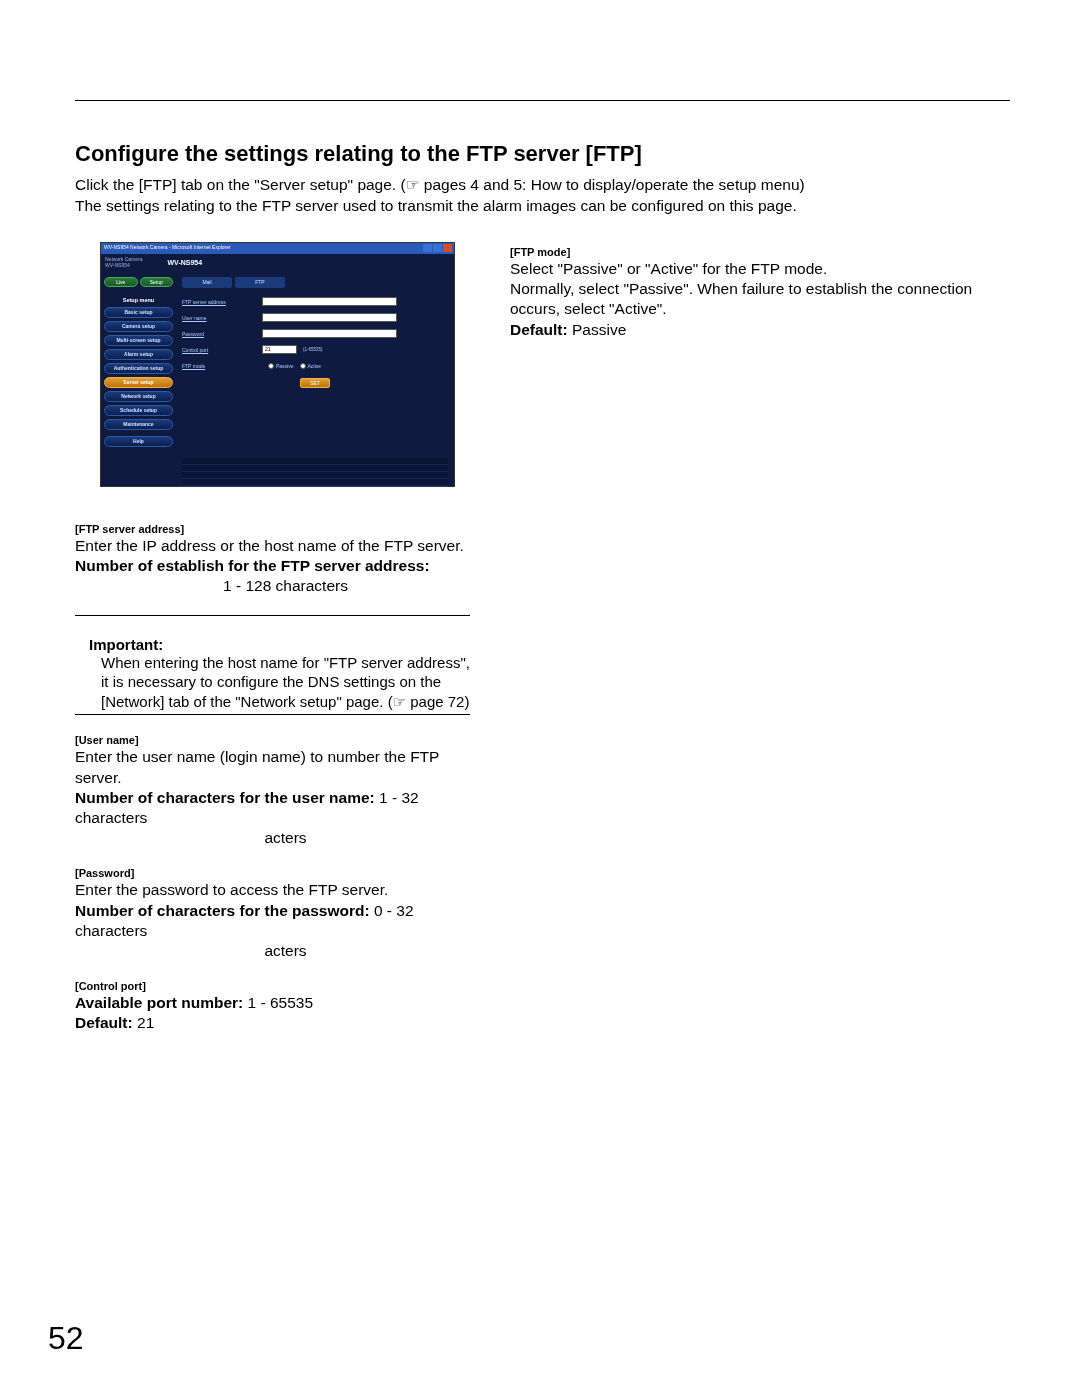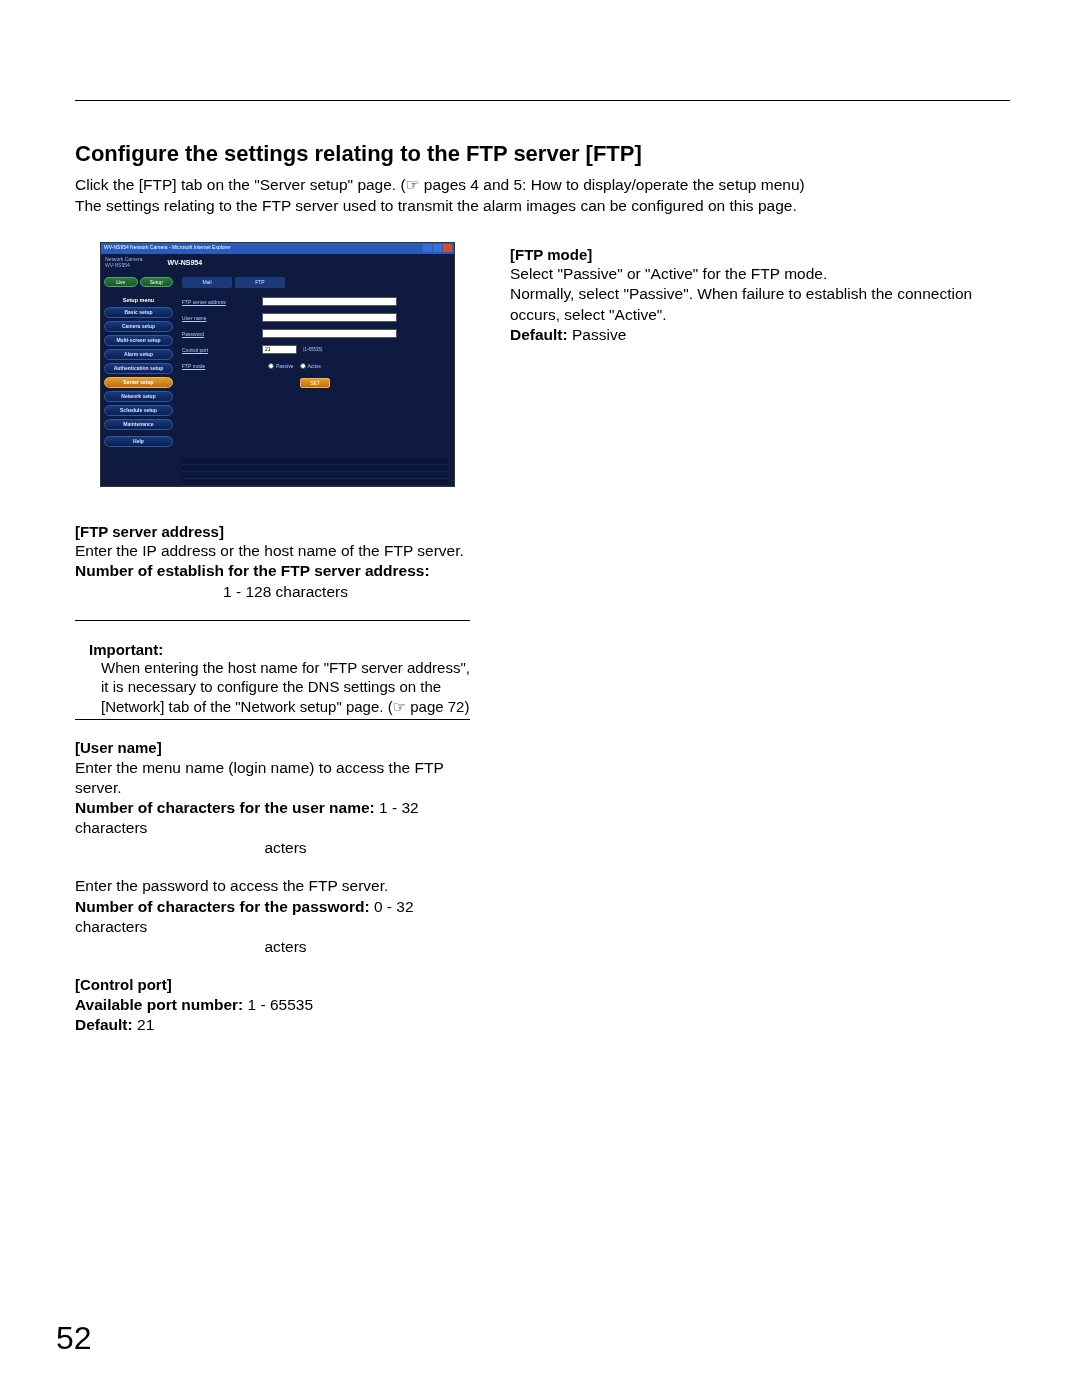--- a/index.html
+++ b/index.html
@@ -77,37 +77,37 @@
   .ss-setbtnrow { display:flex; justify-content:center; margin-top:6px; }
   .ss-setbtn {
     width:30px; height:10px; background:linear-gradient(#e0a030,#c07010);
     border:1px solid #ffb040; border-radius:2px; font-size:5px; color:#fff;
     display:flex; align-items:center; justify-content:center;
   }
   .ss-stripes { margin-top:70px; }
   .ss-stripes div { height:7px; background:#0a1638; border-bottom:1px solid #16245a; }
 
   .section { margin-bottom: 18px; }
-  .section .hdr { font-weight: bold; font-size: 15px; }
+  .section .hdr { font-weight: bold; font-size: 11px; }
   .section p { font-size: 15.5px; line-height:1.3; }
   .indent { padding-left: 26px; text-align: center; }
   .sub-bold { font-weight:bold; }
   .important {
     border-top: 1px solid #000;
     border-bottom: 1px solid #000;
     padding: 20px 0 3px;
     margin: 6px 0 18px;
   }
   .important .ihdr { font-weight:bold; padding-left:14px; }
   .important .ibody { padding-left:26px; line-height:1.3; }
   .col-right .section { margin-top: 3px; }
   .page-number {
     position:absolute;
     bottom:42px;
-    left:56px;
+    left:48px;
     font-size:32px;
     font-weight:500;
     text-align:right;
   }
 </style>
 </head>
 <body>
 
 <div class="top-rule"></div>
 
@@ -204,26 +204,27 @@
       <p class="indent">1 - 128 characters</p>
     </div>
 
     <div class="important">
       <p class="ihdr">Important:</p>
       <p class="ibody">When entering the host name for "FTP server address", it is necessary to configure the DNS settings on the [Network] tab of the "Network setup" page. (☞ page 72)</p>
     </div>
 
     <div class="section">
       <p class="hdr">[User name]</p>
-      <p>Enter the menu name (login name) to access the FTP server.</p>
+      <p>Enter the user name (login name) to number the FTP server.</p>
       <p><span class="sub-bold">Number of characters for the user name:</span><span> 1 - 32 characters</span></p>
       <p class="indent">acters</p>
     </div>
 
     <div class="section">
+      <p class="hdr">[Password]</p>
       <p>Enter the password to access the FTP server.</p>
       <p><span class="sub-bold">Number of characters for the password:</span><span> 0 - 32 characters</span></p>
       <p class="indent">acters</p>
     </div>
 
     <div class="section">
       <p class="hdr">[Control port]</p>
       <p><span class="sub-bold">Available port number:</span><span> 1 - 65535</span></p>
       <p><span class="sub-bold">Default:</span><span> 21</span></p>
     </div>

